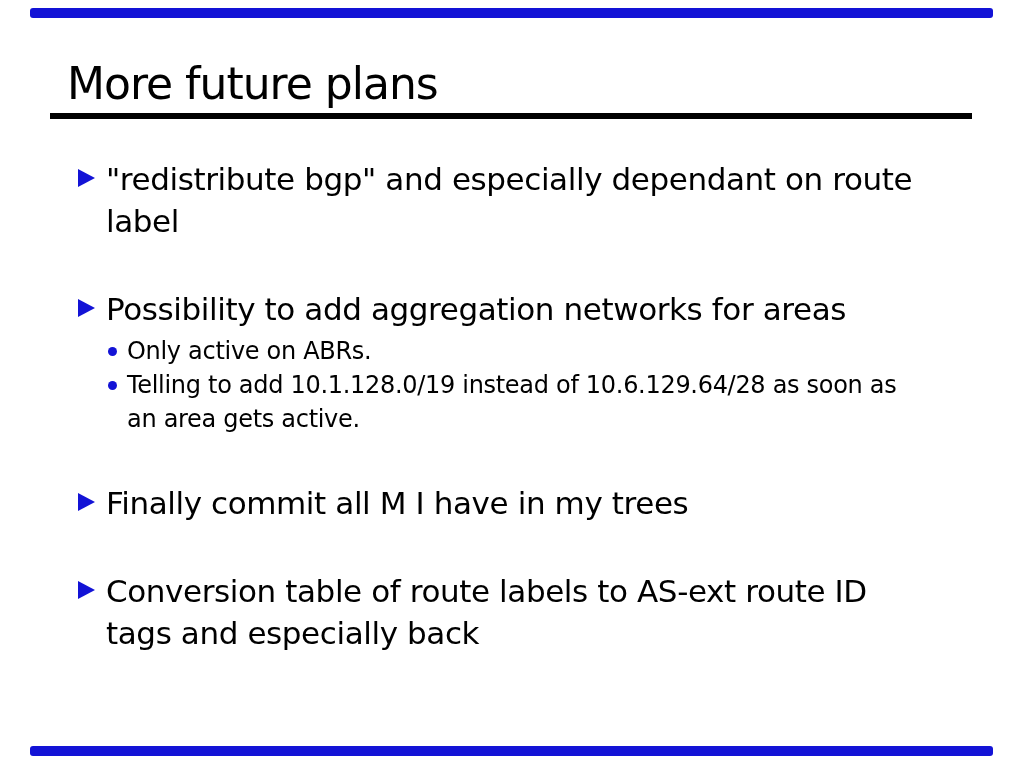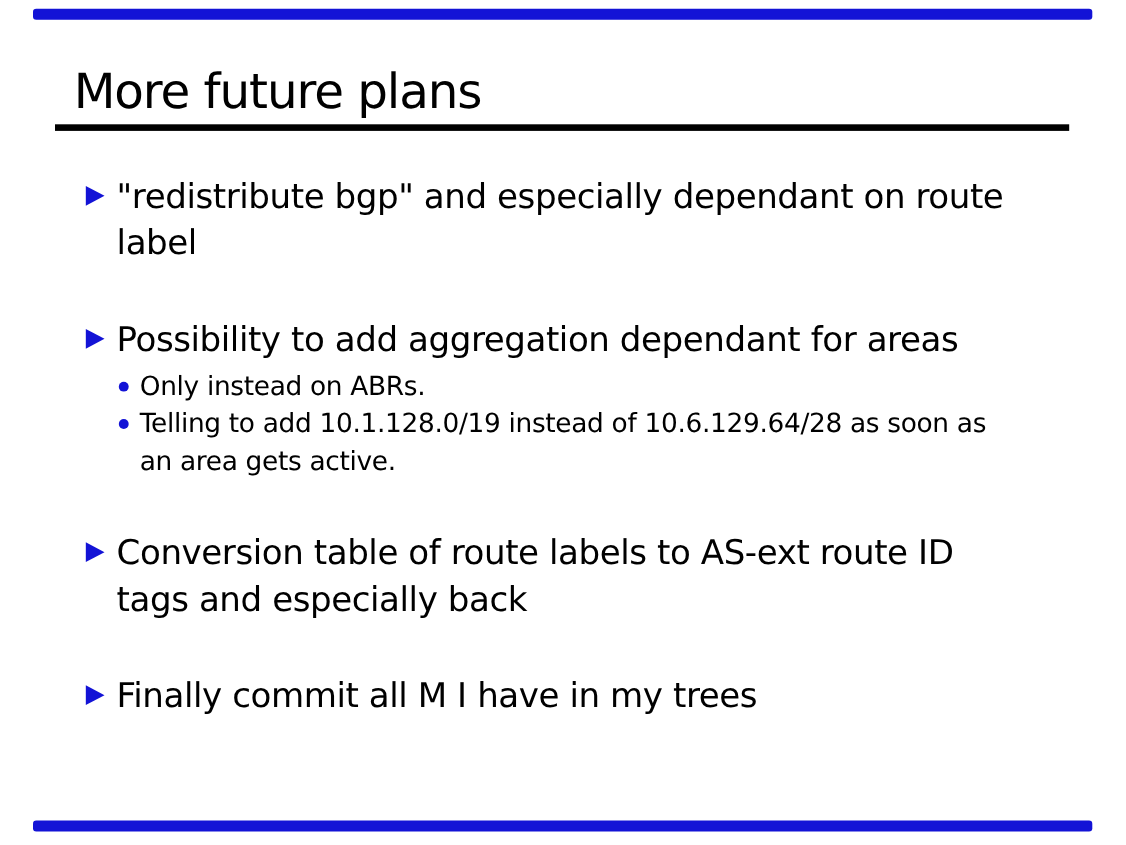--- a/index.html
+++ b/index.html
@@ -98,45 +98,45 @@
     <li class="bullet-item">
       <div class="bullet-row">
         <span class="tri"></span>
         <span class="bullet-text">"redistribute bgp" and especially dependant on route label</span>
       </div>
     </li>
 
     <li class="bullet-item">
       <div class="bullet-row">
         <span class="tri"></span>
-        <span class="bullet-text">Possibility to add aggregation dependant for areas</span>
+        <span class="bullet-text">Possibility to add aggregation networks for areas</span>
       </div>
       <ul class="sub-list">
         <li class="sub-item">
           <span class="dot"></span>
-          <span class="sub-text">Only instead on ABRs.</span>
+          <span class="sub-text">Only active on ABRs.</span>
         </li>
         <li class="sub-item">
           <span class="dot"></span>
           <span class="sub-text">Telling to add 10.1.128.0/19 instead of 10.6.129.64/28 as soon as an area gets active.</span>
         </li>
       </ul>
     </li>
 
     <li class="bullet-item">
       <div class="bullet-row">
         <span class="tri"></span>
-        <span class="bullet-text">Conversion table of route labels to AS-ext route ID tags and especially back</span>
+        <span class="bullet-text">Finally commit all M I have in my trees</span>
       </div>
     </li>
 
     <li class="bullet-item">
       <div class="bullet-row">
         <span class="tri"></span>
-        <span class="bullet-text">Finally commit all M I have in my trees</span>
+        <span class="bullet-text">Conversion table of route labels to AS-ext route ID tags and especially back</span>
       </div>
     </li>
 
   </ul>
 
   <div class="edge-bar bottom"></div>
 
 </div>
 
 </body></html>

